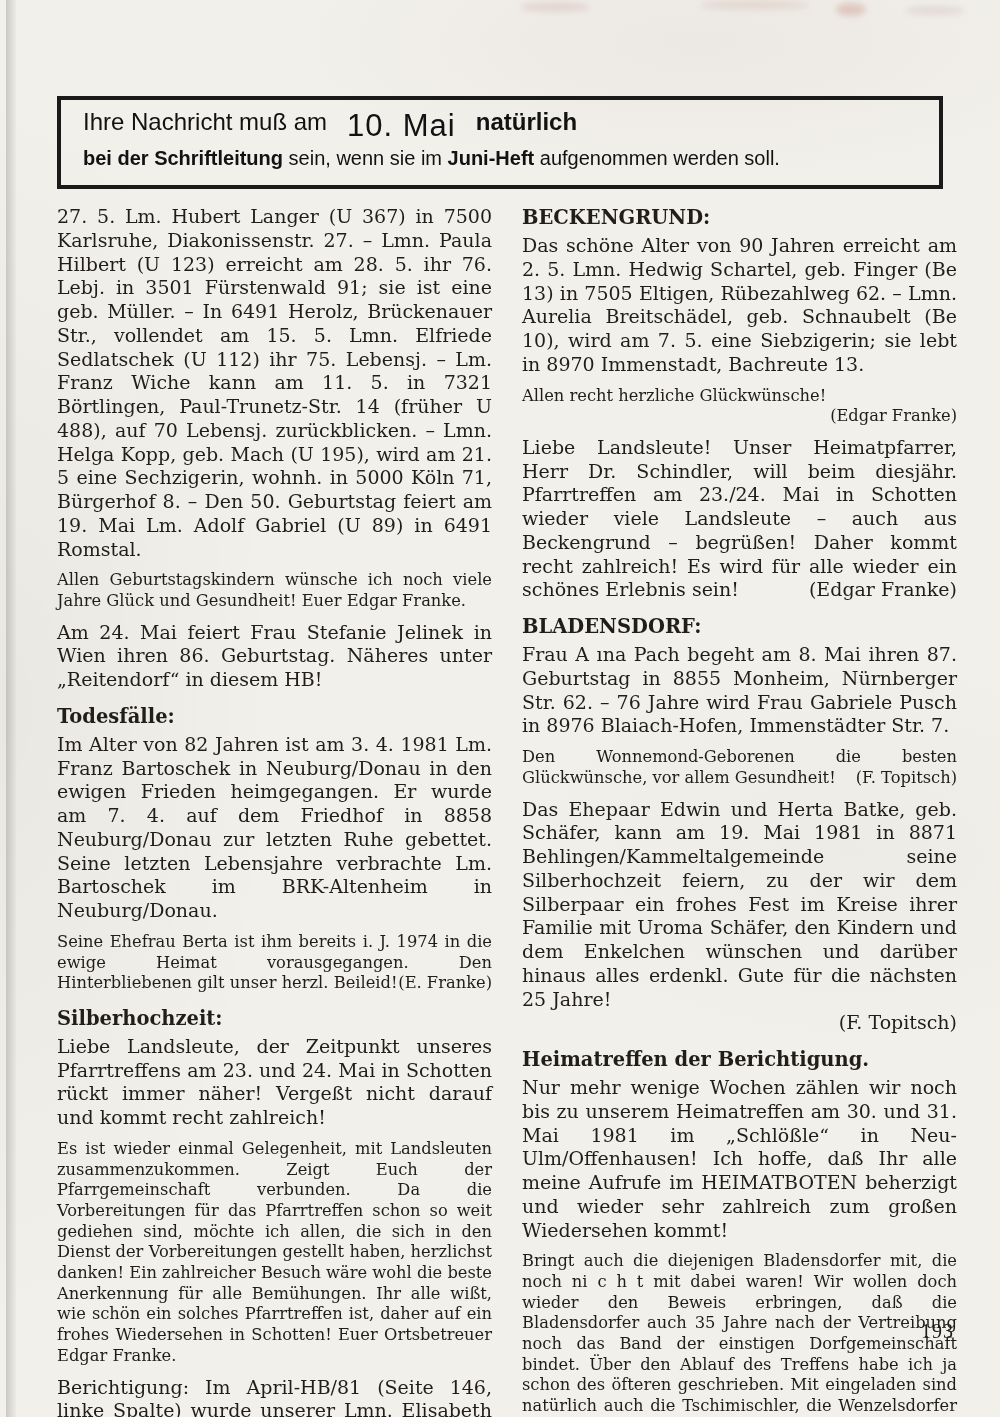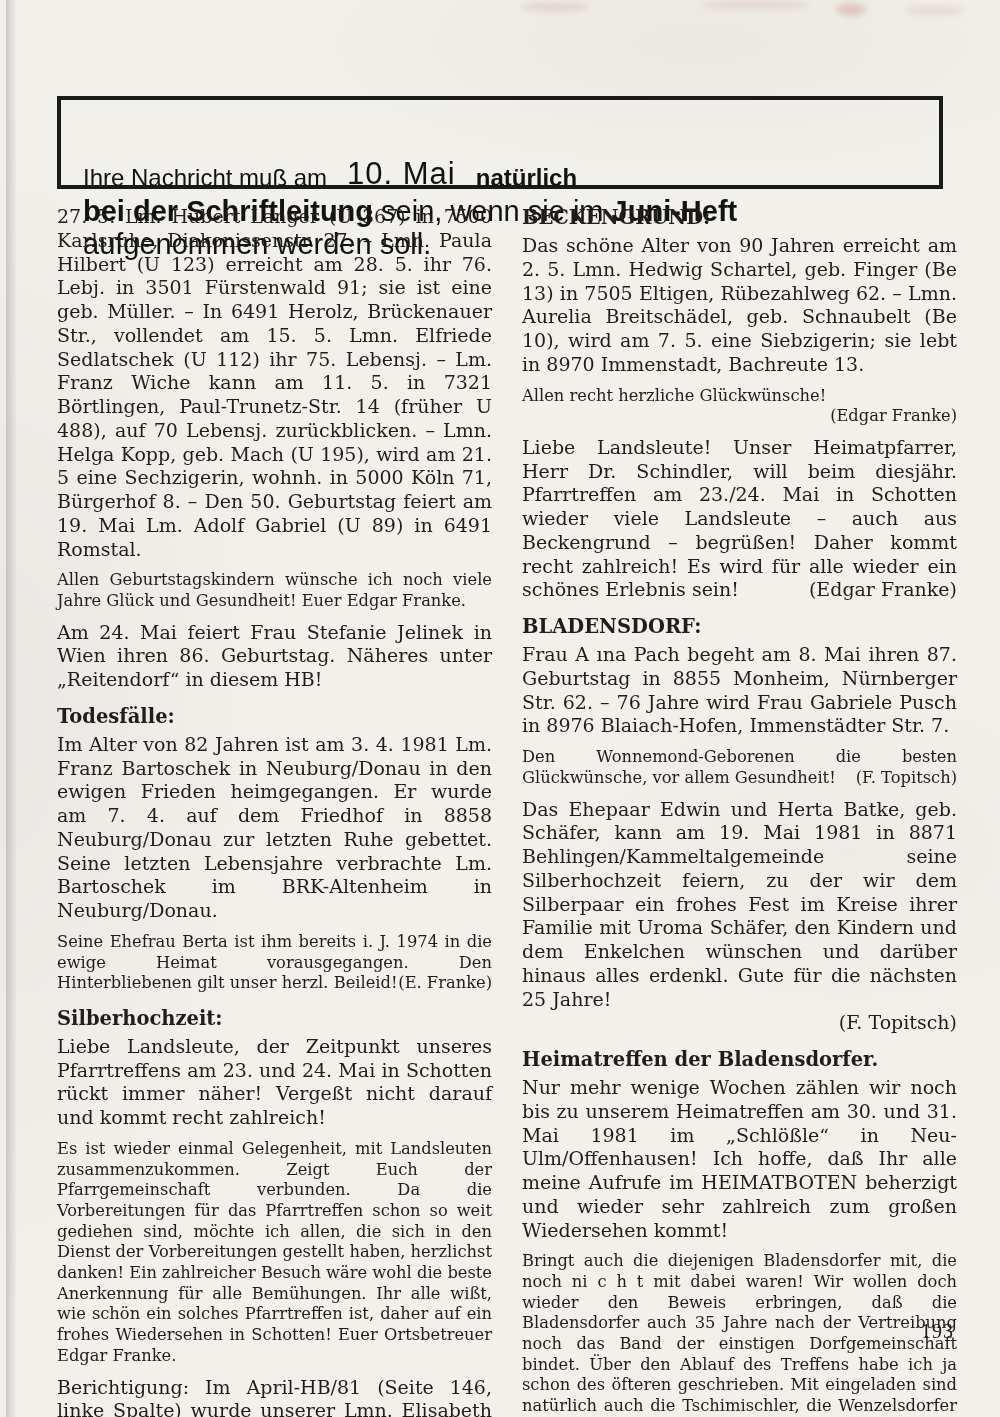--- a/index.html
+++ b/index.html
@@ -28,25 +28,25 @@
   .bleed-4{left:905px;top:6px;width:60px;height:9px;background:rgba(130,60,45,0.10);}
 
   .notice-box{
     position:absolute;left:57px;top:96px;width:886px;height:93px;
     border:4px solid #1a1a1a;
     box-sizing:border-box;
     padding:8px 22px 0 22px;
     font-family:"Liberation Sans", sans-serif;
     color:#121212;
   }
-  .notice-line1{display:flex;align-items:flex-end;margin-top:48px;}
+  .notice-line1{display:flex;align-items:flex-start;}
   .notice-prefix{font-size:24px;}
   .notice-date{font-size:31px;font-weight:400;margin-left:20px;letter-spacing:1px;}
   .notice-suffix{font-size:24px;font-weight:700;margin-left:20px;}
-  .notice-line2{font-size:29px;margin-top:3px;}
+  .notice-line2{font-size:20px;margin-top:3px;}
   .notice-line2 b{font-weight:700;}
 
   .columns{
     position:absolute;left:57px;top:205px;width:900px;
     display:grid;grid-template-columns:1fr 1fr;column-gap:30px;
   }
   .column{min-width:0;}
   .column p{margin:0 0 9px 0;text-align:justify;hyphens:auto;-webkit-hyphens:auto;}
   .column p.body{font-size:19px;line-height:1.25;}
   .column p.small{font-size:16.3px;line-height:1.27;}
@@ -100,21 +100,21 @@
       </div>
     <div class="column" id="col-right">
         <div class="col-heading">BECKENGRUND:</div>
         <p class="body">Das schöne Alter von <b>90 Jahren</b> erreicht am 2. 5. Lmn. <b>Hedwig Schartel,</b> geb. Finger (Be 13) in 7505 Eltigen, Rübezahlweg 62. – Lmn. <b>Aurelia Breitschädel,</b> geb. Schnaubelt (Be 10), wird am 7. 5. eine Siebzigerin; sie lebt in 8970 Immenstadt, Bachreute 13.</p>
         <p class="small">Allen recht herzliche Glückwünsche!<span class="sig-block">(Edgar Franke)</span></p>
         <p class="body"><b>Liebe Landsleute!</b> Unser Heimatpfarrer, Herr Dr. Schindler, will beim diesjähr. Pfarrtreffen am 23./24. Mai in Schotten wieder viele Landsleute – auch aus Beckengrund – begrüßen! Daher kommt recht zahlreich! Es wird für alle wieder ein schönes Erlebnis sein! <span class="sig-inline">(Edgar Franke)</span></p>
         <div class="col-heading">BLADENSDORF:</div>
         <p class="body">Frau <b>A ına Pach</b> begeht am 8. Mai ihren 87. Geburtstag in 8855 Monheim, Nürnberger Str. 62. – 76 Jahre wird Frau <b>Gabriele Pusch</b> in 8976 Blaiach-Hofen, Immenstädter Str. 7.</p>
         <p class="small">Den Wonnemond-Geborenen die besten Glückwünsche, vor allem Gesundheit! <span class="sig-inline">(F. Topitsch)</span></p>
         <p class="body">Das Ehepaar <b>Edwin und Herta Batke,</b> geb. Schäfer, kann am 19. Mai 1981 in 8871 Behlingen/Kammeltalgemeinde seine Silberhochzeit feiern, zu der wir dem Silberpaar ein frohes Fest im Kreise ihrer Familie mit Uroma Schäfer, den Kindern und dem Enkelchen wünschen und darüber hinaus alles erdenkl. Gute für die nächsten 25 Jahre!<span class="sig-block">(F. Topitsch)</span></p>
-        <div class="col-heading">Heimatreffen der Bladensdorfer.</div>
+        <div class="col-heading">Heimatreffen der Berichtigung.</div>
         <p class="body">Nur mehr wenige Wochen zählen wir noch bis zu unserem Heimatreffen am <b>30. und 31. Mai 1981</b> im „Schlößle“ in Neu-Ulm/Offenhausen! Ich hoffe, daß Ihr alle meine Aufrufe im HEIMATBOTEN beherzigt und wieder sehr zahlreich zum großen Wiedersehen kommt!</p>
         <p class="small">Bringt auch die diejenigen Bladensdorfer mit, die noch ni c h t mit dabei waren! Wir wollen doch wieder den Beweis erbringen, daß die Bladensdorfer auch 35 Jahre nach der Vertreibung noch das Band der einstigen Dorfgemeinschaft bindet. Über den Ablauf des Treffens habe ich ja schon des öfteren geschrieben. Mit eingeladen sind natürlich auch die Tschimischler, die Wenzelsdorfer und alle, die einst gerne nach Bladensdorf gekommen sind. Auf ein großes Wiedersehen freut sich Euer F. Topitsch.</p>
       </div>
   </div>
 
   <div class="page-number">193</div>
 
 </div>
 
 </body></html>

